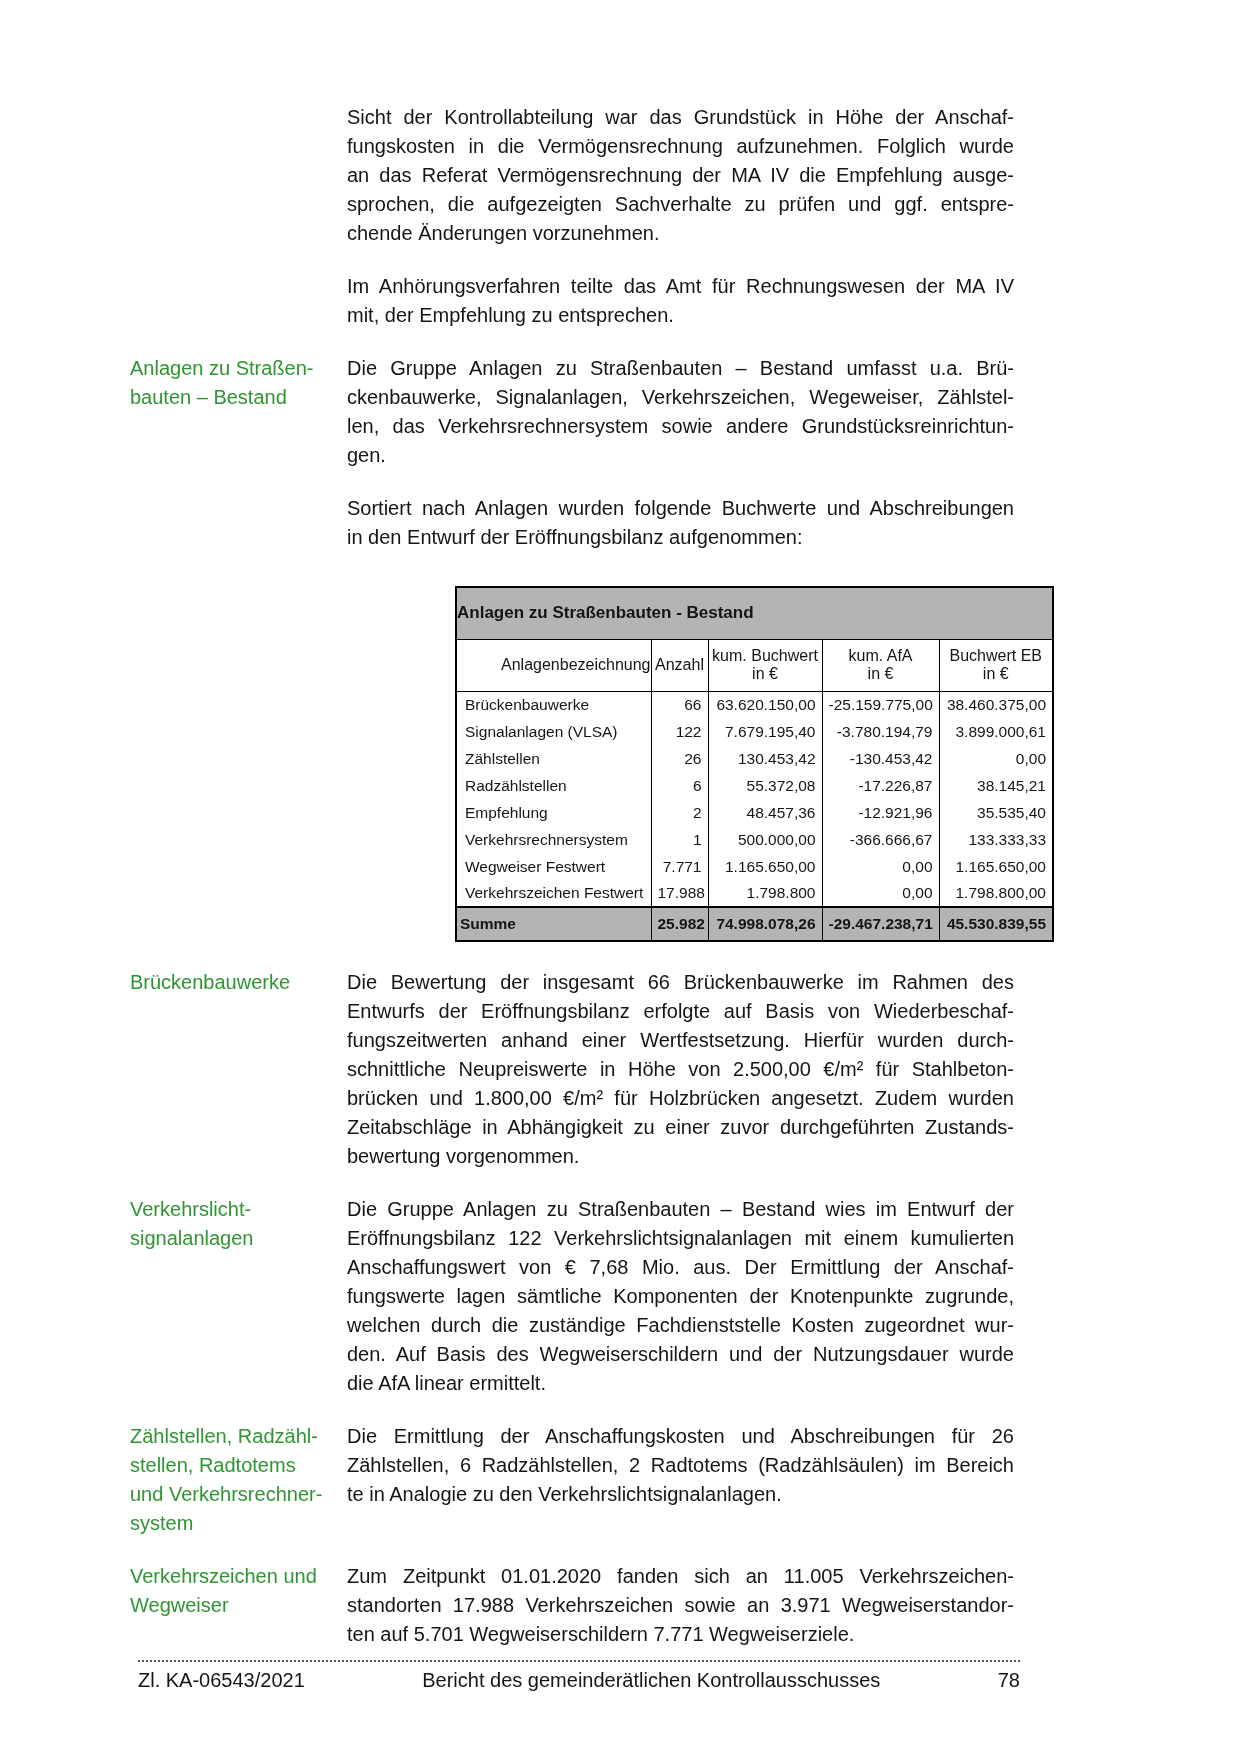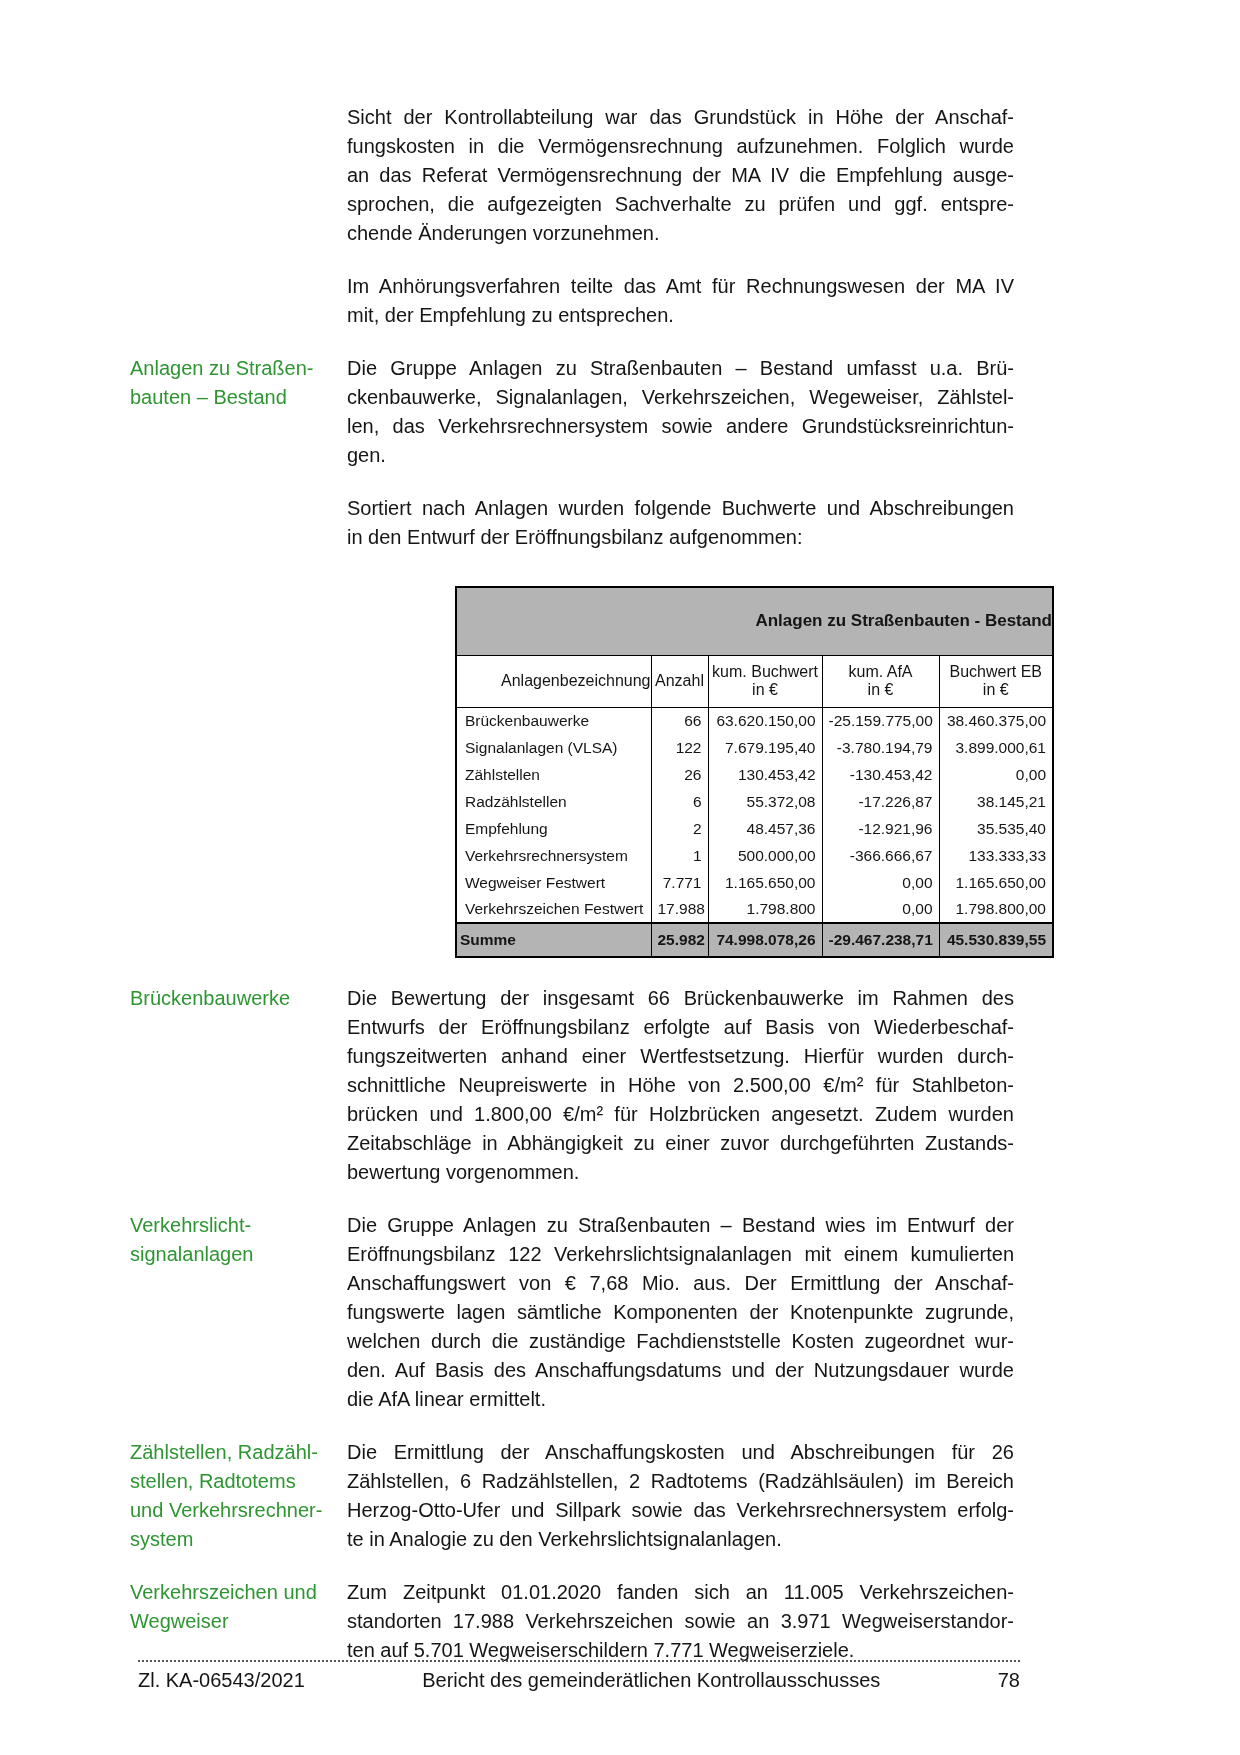--- a/index.html
+++ b/index.html
@@ -30,22 +30,22 @@
     border-collapse:collapse; table-layout:fixed; width:597px;
     border:2px solid #000; font-size:16px;
   }
   table.assets col.c0 { width:195px; }
   table.assets col.c1 { width:57px; }
   table.assets col.c2 { width:114px; }
   table.assets col.c3 { width:117px; }
   table.assets col.c4 { width:114px; }
   .title-row th {
     background:var(--tablegray,#b4b4b4);
-    font-weight:bold; font-size:17px; height:68px;
-    text-align:right; vertical-align:middle;
+    font-weight:bold; font-size:17px; height:52px;
+    text-align:left; vertical-align:middle;
     border-bottom:1.5px solid #000;
   }
   .head-row th {
     height:52px; font-weight:normal; font-size:16px;
     text-align:center; vertical-align:middle;
     border-left:1.5px solid #000; border-bottom:1.5px solid #000;
     background:#fff;
   }
   .head-row th:first-child { text-align:right; padding-left:8px; border-left:none; }
   tbody.assets-body td {
@@ -236,35 +236,34 @@
         <div class="label-col">
           <div>Verkehrslicht-</div>
           <div>signalanlagen</div>
         </div>
         <div class="text-col">
           <div class="jline">Die Gruppe Anlagen zu Straßenbauten – Bestand wies im Entwurf der</div>
           <div class="jline">Eröffnungsbilanz 122 Verkehrslichtsignalanlagen mit einem kumulierten</div>
           <div class="jline">Anschaffungswert von € 7,68 Mio. aus. Der Ermittlung der Anschaf-</div>
           <div class="jline">fungswerte lagen sämtliche Komponenten der Knotenpunkte zugrunde,</div>
           <div class="jline">welchen durch die zuständige Fachdienststelle Kosten zugeordnet wur-</div>
-          <div class="jline">den. Auf Basis des Anschaffungsdatums und der Nutzungsdauer wurde</div>
+          <div class="jline">den. Auf Basis des Wegweiserschildern und der Nutzungsdauer wurde</div>
           <div class="jline last">die AfA linear ermittelt.</div>
         </div>
       </div>
       <div class="section">
         <div class="label-col">
           <div>Zählstellen, Radzähl-</div>
           <div>stellen, Radtotems</div>
           <div>und Verkehrsrechner-</div>
           <div>system</div>
         </div>
         <div class="text-col">
           <div class="jline">Die Ermittlung der Anschaffungskosten und Abschreibungen für 26</div>
           <div class="jline">Zählstellen, 6 Radzählstellen, 2 Radtotems (Radzählsäulen) im Bereich</div>
-          <div class="jline">Herzog-Otto-Ufer und Sillpark sowie das Verkehrsrechnersystem erfolg-</div>
           <div class="jline last">te in Analogie zu den Verkehrslichtsignalanlagen.</div>
         </div>
       </div>
       <div class="section">
         <div class="label-col">
           <div>Verkehrszeichen und</div>
           <div>Wegweiser</div>
         </div>
         <div class="text-col">
           <div class="jline">Zum Zeitpunkt 01.01.2020 fanden sich an 11.005 Verkehrszeichen-</div>

